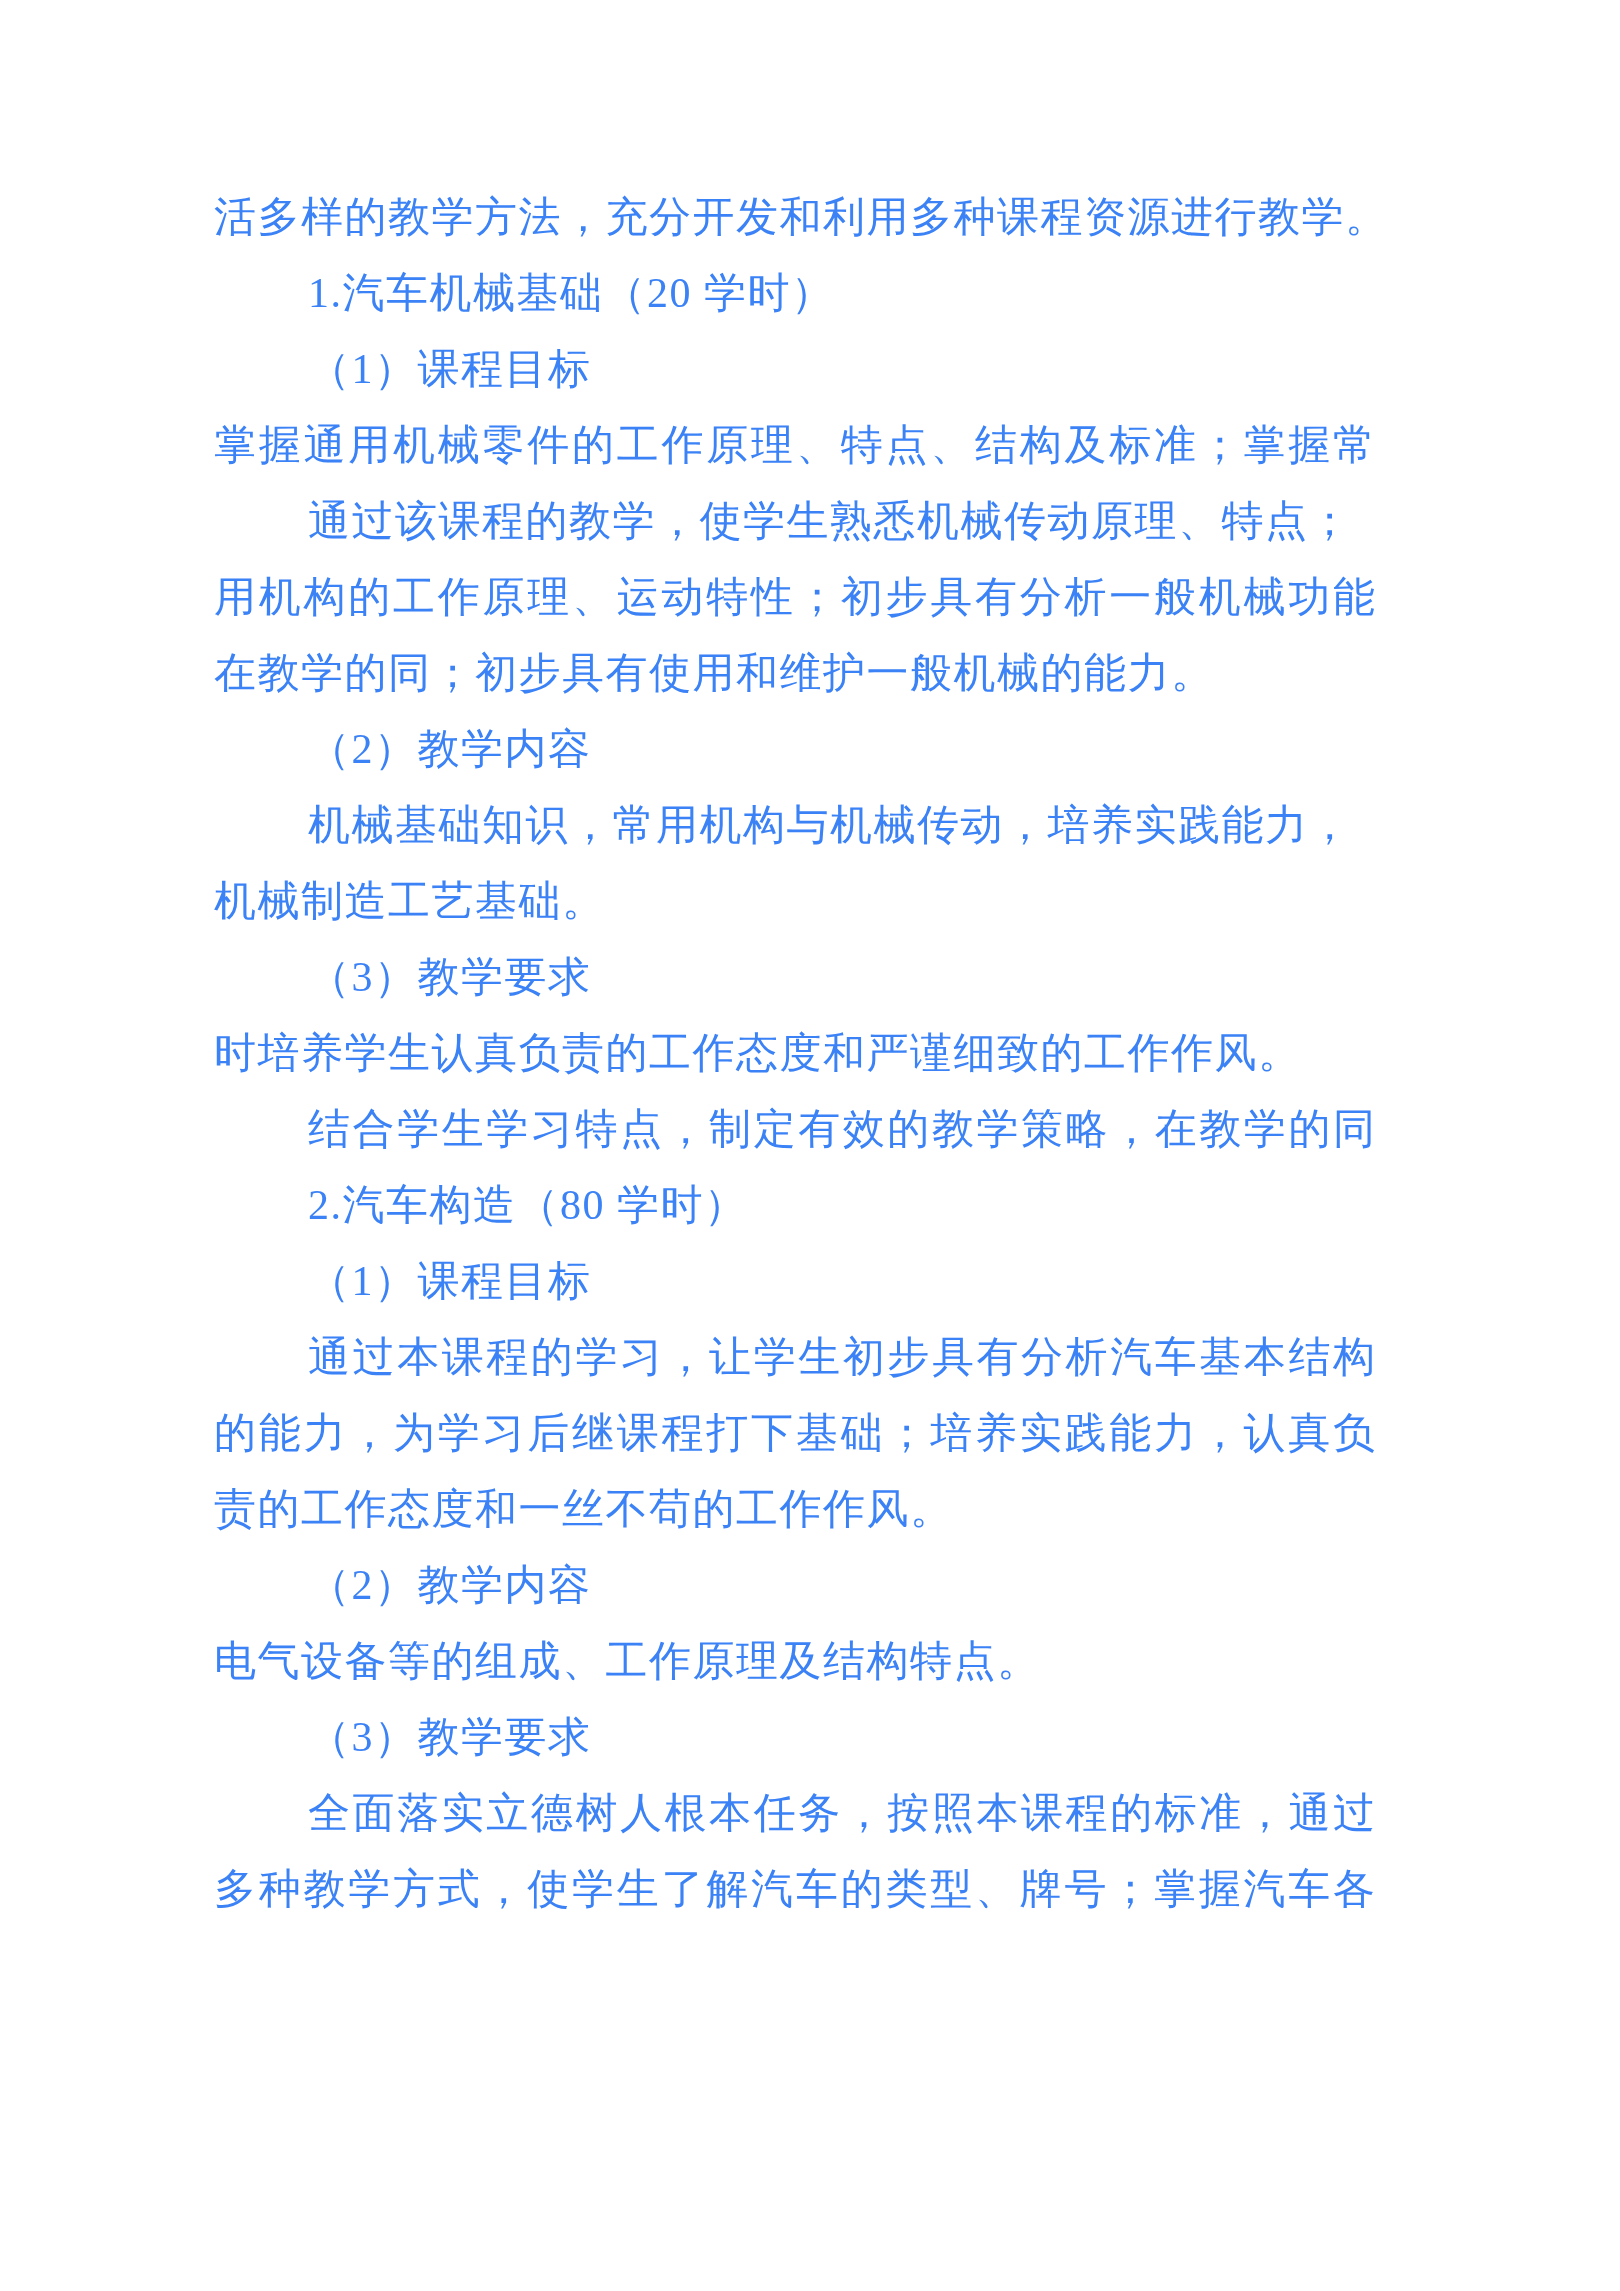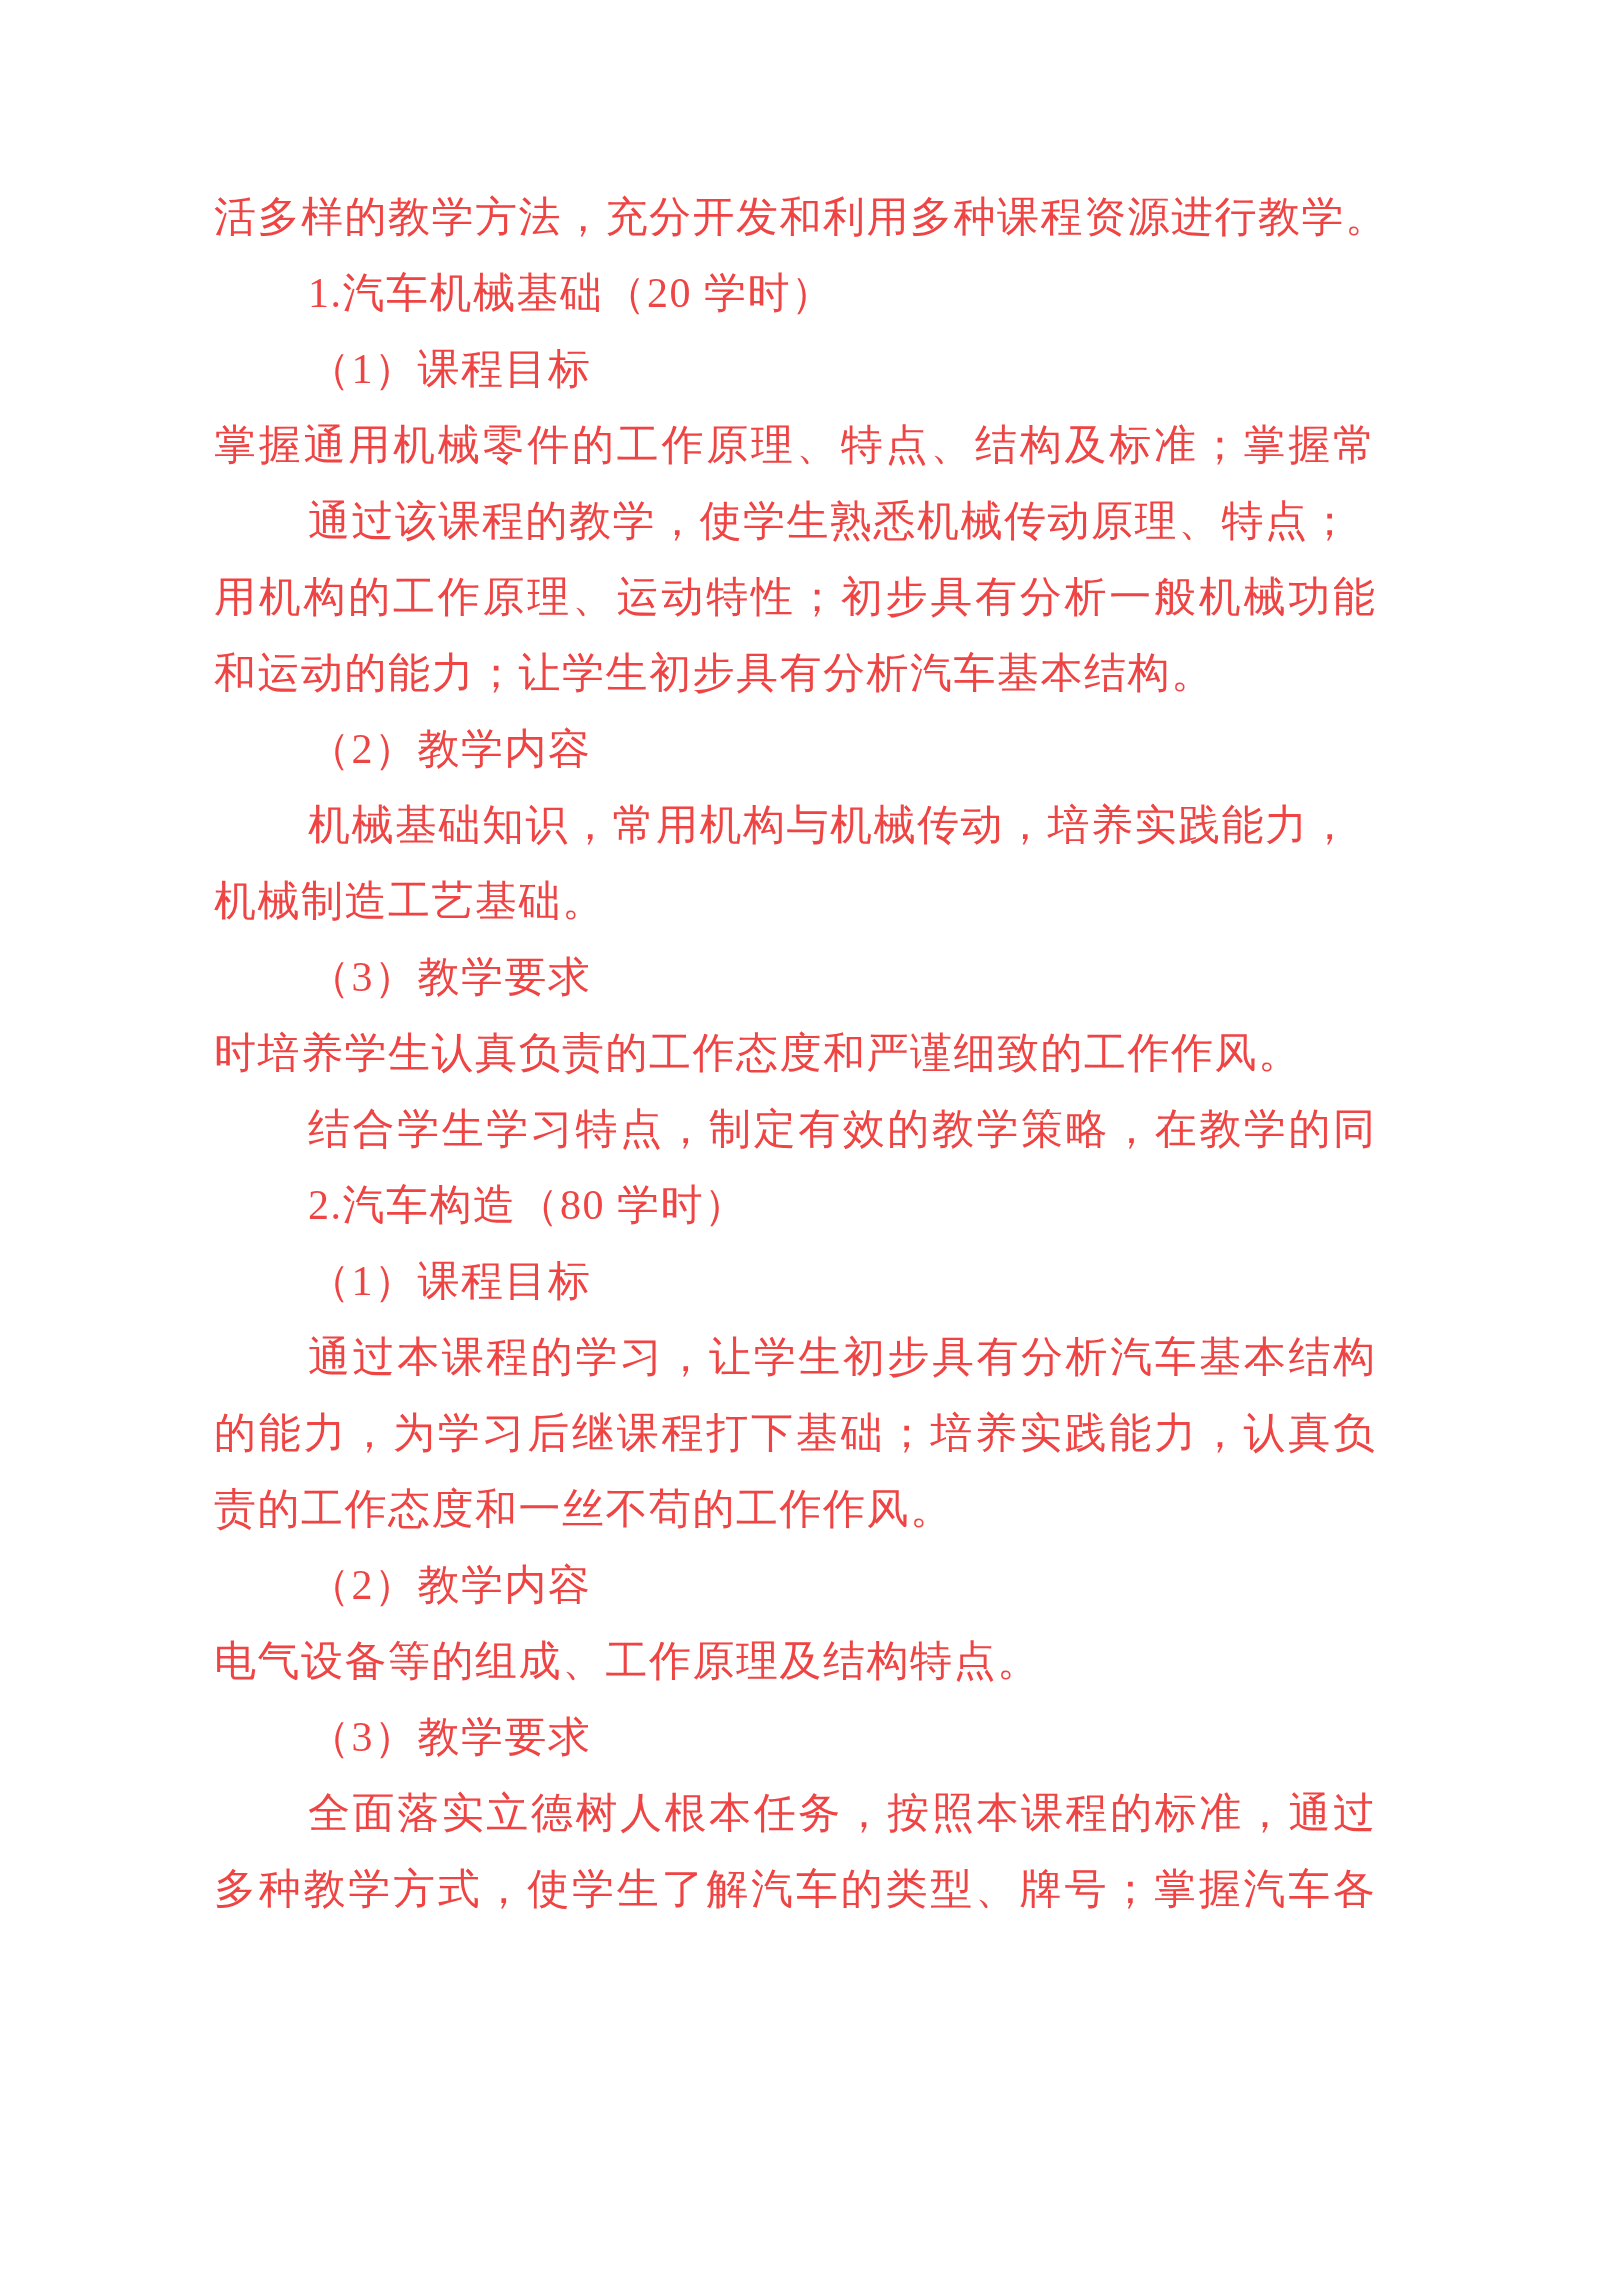--- a/index.html
+++ b/index.html
@@ -6,21 +6,21 @@
     margin: 0;
     padding: 0;
     background: #888;
   }
   .page {
     position: relative;
     width: 1620px;
     height: 2292px;
     margin: 0 auto;
     background: #ffffff;
-    color: #ef4444;
+    color: #3b82f6;
     font-family: "Liberation Serif", "DejaVu Serif", serif;
     overflow: hidden;
   }
   .text-block {
     position: absolute;
     left: 214px;
     top: 179px;
     width: 1161px;
   }
   .line {
@@ -60,21 +60,21 @@
 <body>
 
 <div class="page">
   <div class="text-block">
     <div class="line">活多样的教学方法，充分开发和利用多种课程资源进行教学。</div>
     <div class="line indent heading"><span class="hbold">1.汽车机械基础</span><span>（20 学时）</span></div>
     <div class="line indent">（1）课程目标</div>
     <div class="line jfy">掌握通用机械零件的工作原理、特点、结构及标准；掌握常</div>
     <div class="line indent">通过该课程的教学，使学生熟悉机械传动原理、特点；</div>
     <div class="line jfy">用机构的工作原理、运动特性；初步具有分析一般机械功能</div>
-    <div class="line">和运动的能力；让学生初步具有分析汽车基本结构。</div>
+    <div class="line">在教学的同；初步具有使用和维护一般机械的能力。</div>
     <div class="line indent">（2）教学内容</div>
     <div class="line indent">机械基础知识，常用机构与机械传动，培养实践能力，</div>
     <div class="line">机械制造工艺基础。</div>
     <div class="line indent">（3）教学要求</div>
     <div class="line">时培养学生认真负责的工作态度和严谨细致的工作作风。</div>
     <div class="line indent jfy">结合学生学习特点，制定有效的教学策略，在教学的同</div>
     <div class="line indent heading"><span class="hbold">2.汽车构造</span><span>（80 学时）</span></div>
     <div class="line indent">（1）课程目标</div>
     <div class="line indent jfy">通过本课程的学习，让学生初步具有分析汽车基本结构</div>
     <div class="line jfy">的能力，为学习后继课程打下基础；培养实践能力，认真负</div>

